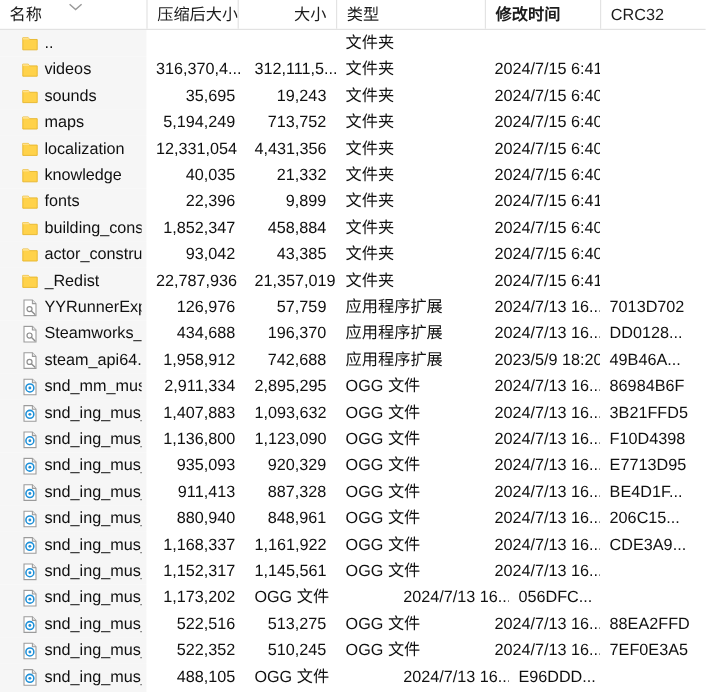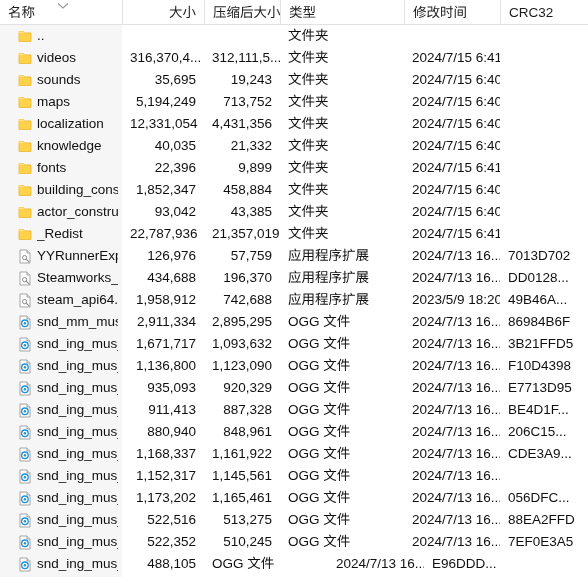--- a/index.html
+++ b/index.html
@@ -109,24 +109,24 @@
 
 <div class="filelist">
 
   <div class="header">
     <div class="sort-chevron">
       <svg width="12" height="8" viewBox="0 0 12 8" xmlns="http://www.w3.org/2000/svg">
         <path d="M1 1.5 L6 6 L11 1.5" fill="none" stroke="#9a9a9a" stroke-width="1.2"></path>
       </svg>
     </div>
   <div class="hcell txt" style="width: 122px; flex: 0 0 122px;">名称</div>
+      <div class="hcell num" style="width: 76px; flex: 0 0 76px;">压缩后大小</div>
       <div class="hcell num" style="width: 82px; flex: 0 0 82px;">大小</div>
-      <div class="hcell num" style="width: 76px; flex: 0 0 76px;">压缩后大小</div>
       <div class="hcell txt" style="width: 124px; flex: 0 0 124px;">类型</div>
-      <div class="hcell txt" style="width: 96px; flex: 0 0 96px;">修改时间</div>
+      <div class="hcell txt" style="width: 96px; flex: 0 0 96px; font-weight: bold;">修改时间</div>
       <div class="hcell txt" style="width: 88px; flex: 0 0 88px;">CRC32</div>
     </div>
 
   <div class="rows">
       <div class="row">
         <div class="cell c-name" style="width: 122px; flex: 0 0 122px;">
           <span class="icon">
             <svg width="14" height="15" viewBox="0 0 14 15" xmlns="http://www.w3.org/2000/svg">
               <path d="M1 2.5 h4.6 l1 1.4 H13 v8.6 H1 Z" fill="#ffd24a" stroke="#e8b830" stroke-width="0.8"></path>
               <path d="M1 2.5 h4.6 l1 1.4 H1 Z" fill="#ffe08a"></path>
@@ -361,21 +361,21 @@
           <span class="icon">
             <svg width="14" height="15" viewBox="0 0 14 15" xmlns="http://www.w3.org/2000/svg">
               <path d="M2 1 h7 l3 3 v10 H2 Z" fill="#ffffff" stroke="#9b9b9b" stroke-width="0.9"></path>
               <path d="M9 1 v3 h3" fill="#e9e9e9" stroke="#9b9b9b" stroke-width="0.9"></path>
               <circle cx="6.9" cy="8.3" r="3.3" fill="none" stroke="#1e90d8" stroke-width="1.3"></circle>
               <circle cx="6.9" cy="8.3" r="1.2" fill="#1e90d8"></circle>
             </svg>
           </span>
           <span class="label">snd_ing_mus_s...</span>
         </div>
-        <div class="cell c-size" style="width: 82px; flex: 0 0 82px;">1,671,717</div>
+        <div class="cell c-size" style="width: 82px; flex: 0 0 82px;">1,407,883</div>
         <div class="cell c-packed" style="width: 76px; flex: 0 0 76px;">1,093,632</div>
         <div class="cell c-type" style="width: 124px; flex: 0 0 124px;">OGG 文件</div>
         <div class="cell c-date" style="width: 96px; flex: 0 0 96px;">2024/7/13 16...</div>
         <div class="cell c-crc" style="width: 88px; flex: 0 0 88px;">3B21FFD5</div>
       </div>
       <div class="row">
         <div class="cell c-name" style="width: 122px; flex: 0 0 122px;">
           <span class="icon">
             <svg width="14" height="15" viewBox="0 0 14 15" xmlns="http://www.w3.org/2000/svg">
               <path d="M2 1 h7 l3 3 v10 H2 Z" fill="#ffffff" stroke="#9b9b9b" stroke-width="0.9"></path>
@@ -487,21 +487,20 @@
             <svg width="14" height="15" viewBox="0 0 14 15" xmlns="http://www.w3.org/2000/svg">
               <path d="M2 1 h7 l3 3 v10 H2 Z" fill="#ffffff" stroke="#9b9b9b" stroke-width="0.9"></path>
               <path d="M9 1 v3 h3" fill="#e9e9e9" stroke="#9b9b9b" stroke-width="0.9"></path>
               <circle cx="6.9" cy="8.3" r="3.3" fill="none" stroke="#1e90d8" stroke-width="1.3"></circle>
               <circle cx="6.9" cy="8.3" r="1.2" fill="#1e90d8"></circle>
             </svg>
           </span>
           <span class="label">snd_ing_mus_g...</span>
         </div>
         <div class="cell c-size" style="width: 82px; flex: 0 0 82px;">1,173,202</div>
-        <div class="cell c-packed" style="width: 76px; flex: 0 0 76px;">1,165,461</div>
         <div class="cell c-type" style="width: 124px; flex: 0 0 124px;">OGG 文件</div>
         <div class="cell c-date" style="width: 96px; flex: 0 0 96px;">2024/7/13 16...</div>
         <div class="cell c-crc" style="width: 88px; flex: 0 0 88px;">056DFC...</div>
       </div>
       <div class="row">
         <div class="cell c-name" style="width: 122px; flex: 0 0 122px;">
           <span class="icon">
             <svg width="14" height="15" viewBox="0 0 14 15" xmlns="http://www.w3.org/2000/svg">
               <path d="M2 1 h7 l3 3 v10 H2 Z" fill="#ffffff" stroke="#9b9b9b" stroke-width="0.9"></path>
               <path d="M9 1 v3 h3" fill="#e9e9e9" stroke="#9b9b9b" stroke-width="0.9"></path>

